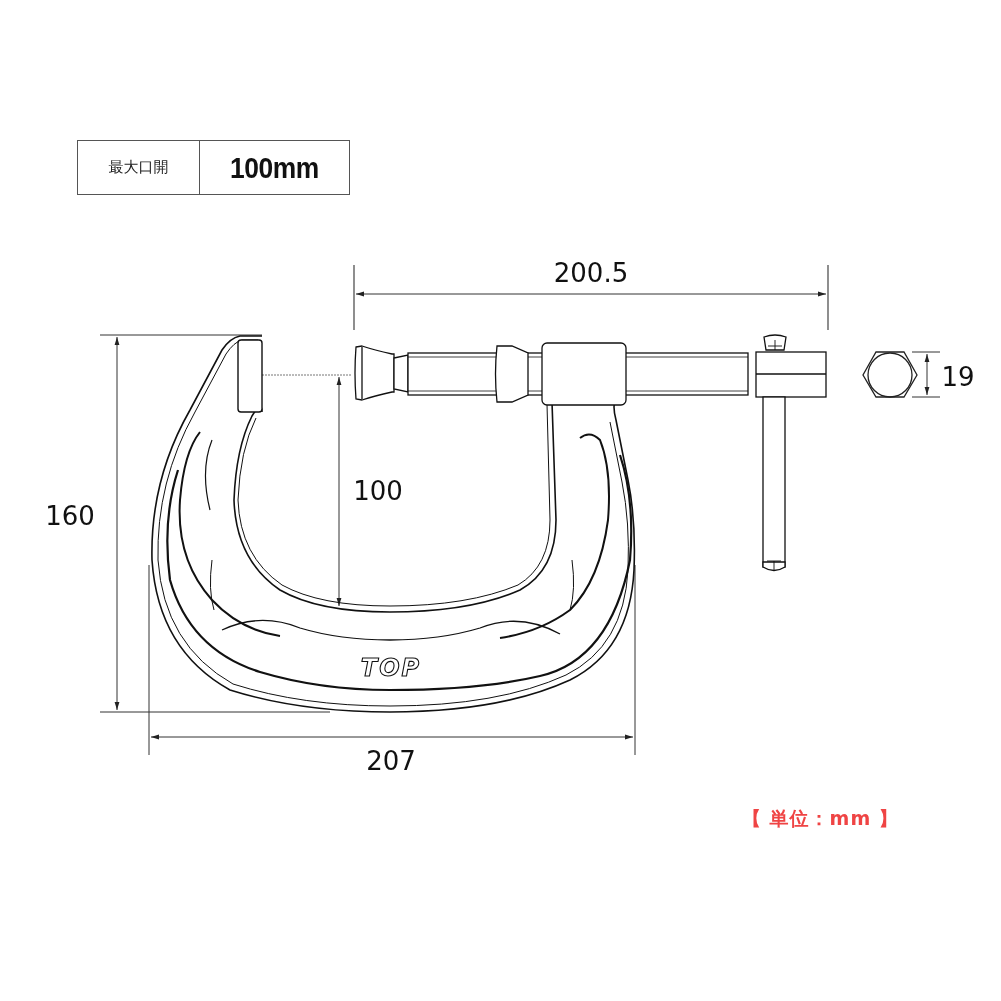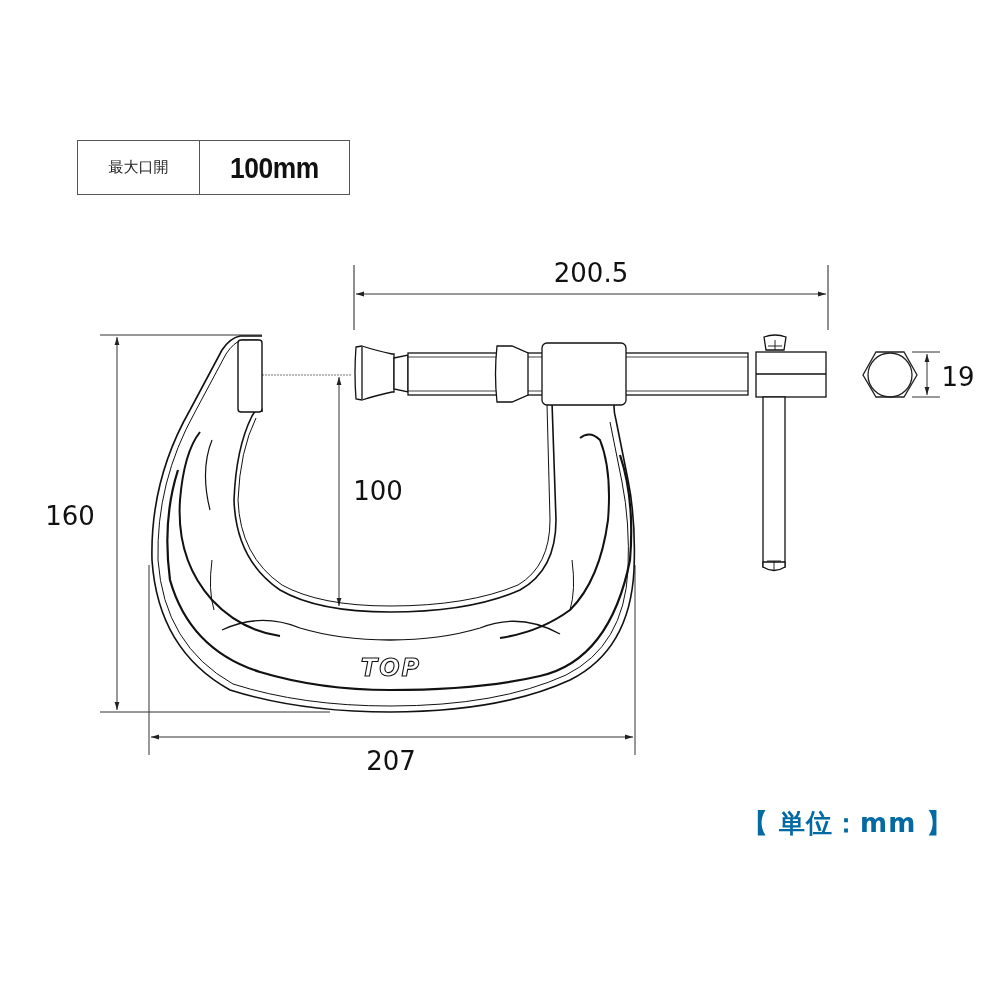--- a/index.html
+++ b/index.html
@@ -5,22 +5,22 @@
     html, body { margin: 0; padding: 0; background: #ffffff; }
     body { width: 1001px; height: 1001px; position: relative; overflow: hidden;
            font-family: "DejaVu Sans", "Liberation Sans", sans-serif; color: #111; }
     .spec-table { position: absolute; left: 77px; top: 140px; width: 273px; height: 55px;
                   border: 1.5px solid #555; box-sizing: border-box; display: flex; }
     .spec-label { width: 121px; border-right: 1.5px solid #555; display: flex; align-items: center;
                   justify-content: center; font-size: 15px; color: #222; }
     .spec-value { flex: 1; display: flex; align-items: center; justify-content: center;
                   font-family: "Liberation Sans", sans-serif; font-weight: bold; font-size: 30px;
                   letter-spacing: -0.5px; transform: scaleX(0.88); }
-    .unit-note { position: absolute; left: 742px; top: 806px; font-size: 26px; font-weight: bold;
-                 letter-spacing: 1px; color: #0369a1; }
+    .unit-note { position: absolute; left: 742px; top: 806px; font-size: 19px; font-weight: bold;
+                 letter-spacing: 1px; color: #ef4444; }
     svg.drawing { position: absolute; left: 0; top: 0; }
     .dim-text { font-family: "DejaVu Sans", sans-serif; font-size: 26px; fill: #111; }
   </style>
 </head>
 <body>
 
 <div class="spec-table">
   <div class="spec-label">最大口開</div>
   <div class="spec-value">100mm</div>
 </div>

